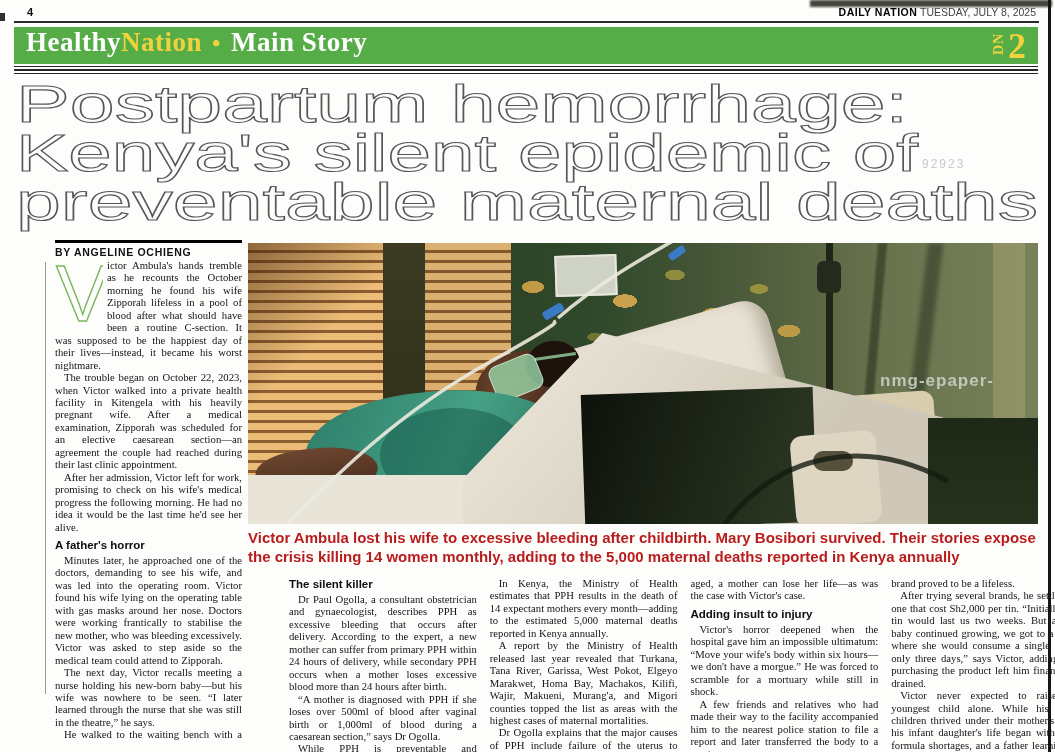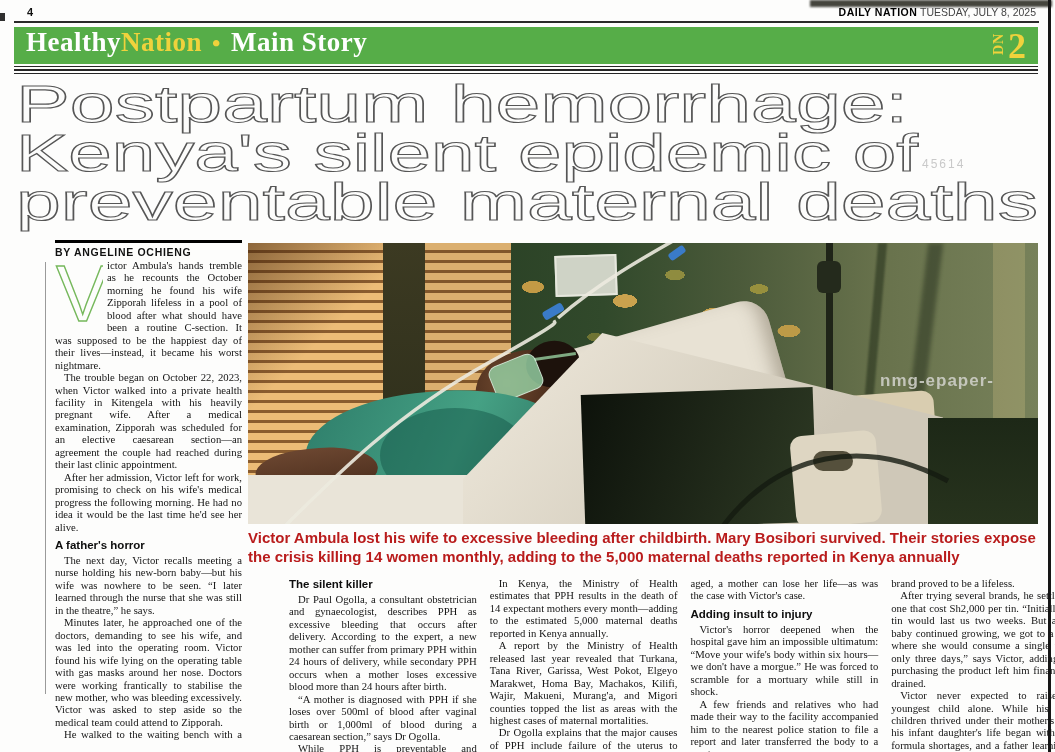--- a/index.html
+++ b/index.html
@@ -131,39 +131,39 @@
       <span class="logo-2">2</span>
     </span>
   </div>
   <div class="abs banner-rules"></div>
 
   <svg class="abs headline-svg" width="1036" height="152">
     <text x="4" y="40" textLength="892" lengthAdjust="spacingAndGlyphs">Postpartum hemorrhage:</text>
     <text x="4" y="89" textLength="902" lengthAdjust="spacingAndGlyphs">Kenya's silent epidemic of</text>
     <text x="4" y="138" textLength="1022" lengthAdjust="spacingAndGlyphs">preventable maternal deaths</text>
   </svg>
-  <div class="abs wm-92923">45614</div>
+  <div class="abs wm-92923">92923</div>
 
   <div class="abs byline-block">
     <div class="byline-rule"></div>
     <div class="byline-text">BY ANGELINE OCHIENG</div>
   </div>
   <div class="abs vrule"></div>
 
   <div class="abs col1">
     <p class="para">
       <span class="dropcap-box"><svg width="48" height="64">
             <text x="1" y="60" font-family="Liberation Sans, sans-serif" font-size="80" fill="#fdfdfc" stroke="#76b85c" stroke-width="1.4">V</text>
           </svg></span><span>ictor Ambula's hands tremble as he recounts the October morning he found his wife Zipporah lifeless in a pool of blood after what should have been a routine C-section. It was supposed to be the happiest day of their lives—instead, it became his worst nightmare.</span>
     </p>
     <p class="para indent">The trouble began on October 22, 2023, when Victor walked into a private health facility in Kitengela with his heavily pregnant wife. After a medical examination, Zipporah was scheduled for an elective caesarean section—an agreement the couple had reached during their last clinic appointment.</p>
     <p class="para indent">After her admission, Victor left for work, promising to check on his wife's medical progress the following morning. He had no idea it would be the last time he'd see her alive.</p>
     <h3 class="subhead">A father's horror</h3>
+    <p class="para indent">Minutes later, he approached one of the doctors, demanding to see his wife, and was led into the operating room. Victor found his wife lying on the operating table with gas masks around her nose. Doctors were working frantically to stabilise the new mother, who was bleeding excessively. Victor was asked to step aside so the medical team could attend to Zipporah.</p>
     <p class="para indent">The next day, Victor recalls meeting a nurse holding his new-born baby—but his wife was nowhere to be seen. “I later learned through the nurse that she was still in the theatre,” he says.</p>
-    <p class="para indent">Minutes later, he approached one of the doctors, demanding to see his wife, and was led into the operating room. Victor found his wife lying on the operating table with gas masks around her nose. Doctors were working frantically to stabilise the new mother, who was bleeding excessively. Victor was asked to step aside so the medical team could attend to Zipporah.</p>
     <p class="para indent">He walked to the waiting bench with a thousand thoughts racing through his mind. The longer he waited, the more impatient he grew. “A number of health workers walking around gave me a pitiful look, and I could already sense all was not well,” says Victor.</p>
 
   </div>
 
   <div class="abs photo">
     <div class="abs ph-wall"></div>
     <div class="abs ph-light"></div>
     <div class="abs ph-blinds-a"></div>
     <div class="abs ph-gap"></div>
     <div class="abs ph-blinds-b"></div>

